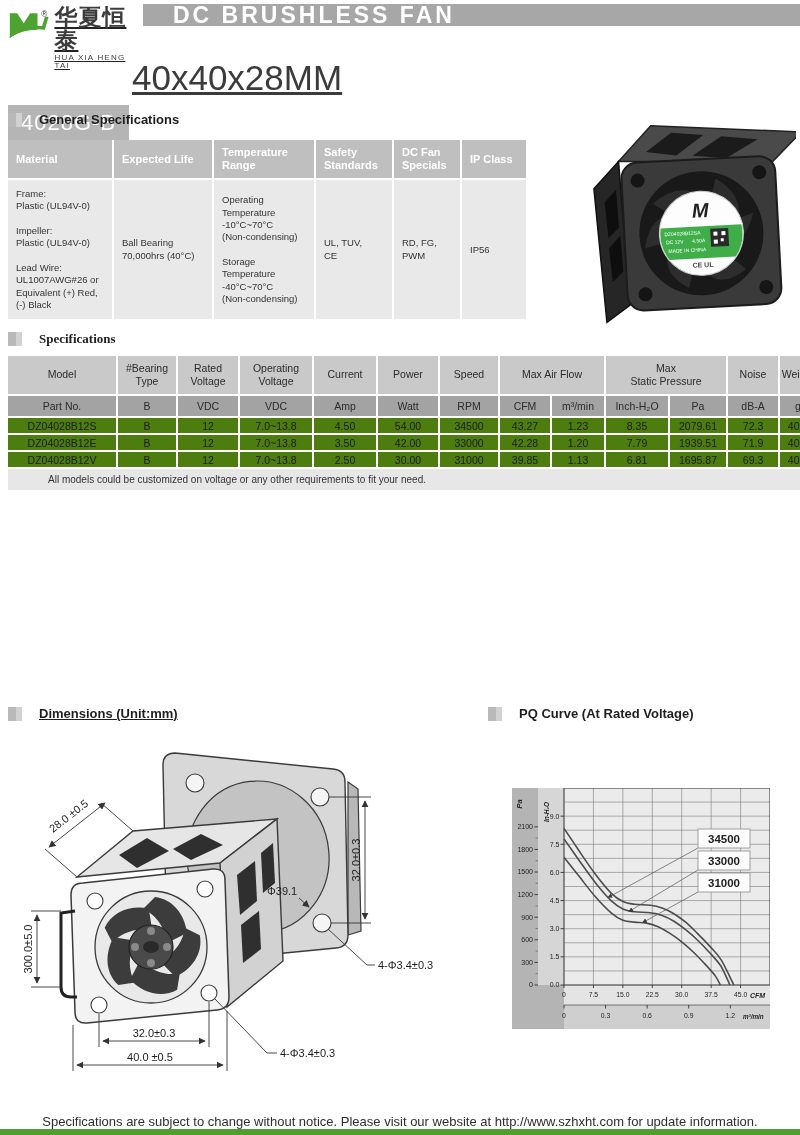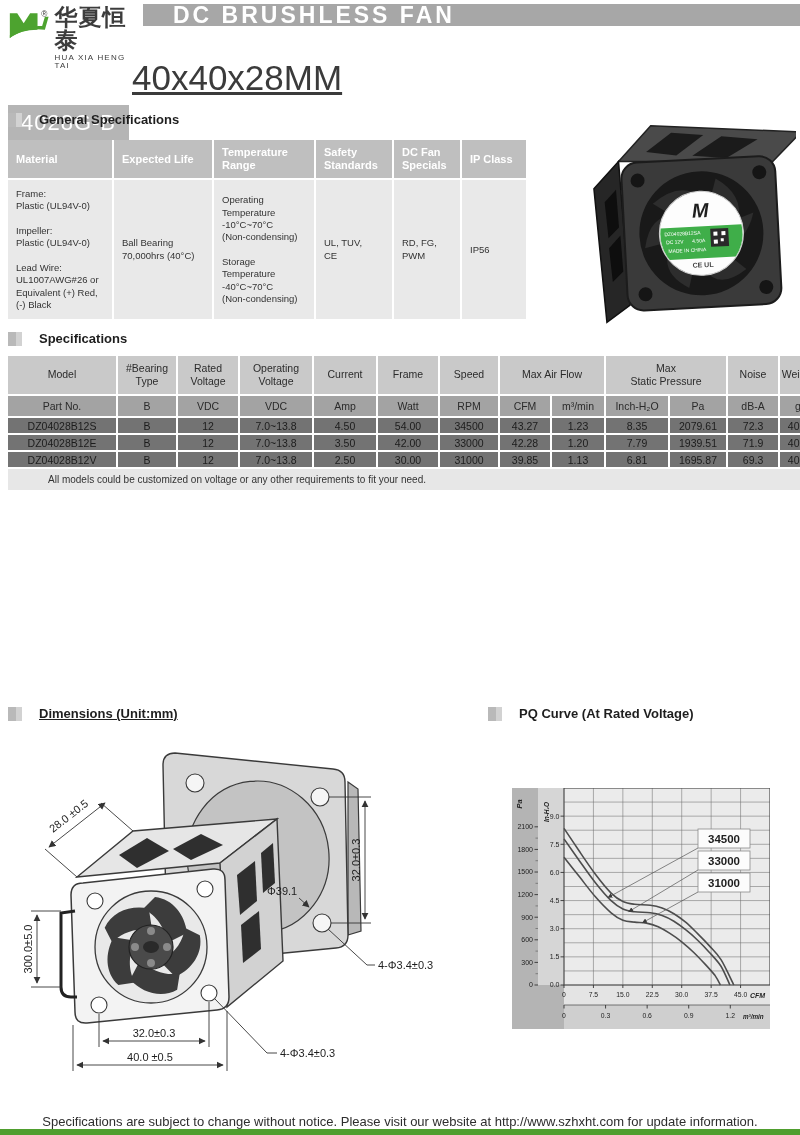--- a/index.html
+++ b/index.html
@@ -2,21 +2,21 @@
 <html><head>
 <meta charset="utf-8">
 <style>
   html,body{margin:0;padding:0;background:#fff;}
   .page{position:relative;width:800px;height:1135px;background:#fff;overflow:hidden;
         font-family:"Liberation Sans","DejaVu Sans",sans-serif;color:#222;}
   .abs{position:absolute;}
 
   
   .logo{left:8px;top:6px;width:135px;height:44px;display:flex;align-items:flex-start;}
-  .logo-text{margin-left:4px;line-height:1;}
+  .logo-text{margin-left:4px;line-height:1;text-decoration:underline;}
   .logo-cn{font-size:23px;font-weight:bold;color:#3c3c3c;letter-spacing:1px;}
   .logo-en{font-size:8px;color:#3c3c3c;letter-spacing:1.2px;margin-top:2px;}
   .banner{left:143px;top:4px;width:657px;height:22px;background:#a7a7a7;display:flex;align-items:center;}
   .banner span{color:#fff;font-size:23px;font-weight:bold;letter-spacing:3px;padding-left:30px;}
   .model-box{left:8px;top:57px;width:121px;height:35px;background:#b5b5b5;display:flex;align-items:center;justify-content:center;margin-top:48px;}
   .model-box span{color:#fff;font-size:22px;letter-spacing:1px;}
   .model-size{left:132px;top:58px;font-size:35px;color:#3b3b3b;text-decoration:underline;}
 
   
   .sec-title{display:flex;align-items:center;gap:17px;font-size:13px;font-weight:bold;color:#1e1e1e;}
@@ -26,21 +26,21 @@
   table{border-collapse:separate;border-spacing:2px 2px;}
   .gs-table{left:6px;top:138px;width:512px;table-layout:fixed;font-size:9.5px;}
   .gs-table th{background:#bfbfbf;color:#fff;font-size:11px;font-weight:bold;text-align:left;
                padding:4px 8px;height:30px;vertical-align:middle;line-height:1.15;}
   .gs-table td{background:#e9e9e9;color:#333;vertical-align:middle;padding:8px 8px;height:106px;line-height:1.3;}
   .ml{white-space:pre-line;}
 
   .spec-table{left:6px;top:354px;width:788px;table-layout:fixed;font-size:10.5px;text-align:center;}
   .spec-table .h1 td{background:#c9c9c9;color:#2b2b2b;height:36px;vertical-align:middle;line-height:1.25;}
   .spec-table .h2 td{background:#a3a3a3;color:#2b2b2b;height:18px;vertical-align:middle;}
-  .spec-table tbody td{background:#737373;color:#1c1c1c;height:13px;padding:1px 0;}
+  .spec-table tbody td{background:#4d7c0f;color:#1c1c1c;height:13px;padding:1px 0;}
   .spec-table .note td{background:#e7e7e7;color:#333;text-align:left;padding:4px 0 4px 40px;font-size:10px;height:13px;}
 
   
   .dim-title{left:8px;top:706px;text-decoration:underline;}
   .pq-title{left:488px;top:706px;}
 
   .footer-note{left:0;top:1114px;width:800px;text-align:center;font-size:13px;color:#2e2e2e;}
   .footer-bar{left:0;top:1129px;width:800px;height:6px;background:#4f9e2e;}
 
   svg text{font-family:"Liberation Sans","DejaVu Sans",sans-serif;}
@@ -165,21 +165,21 @@
       <text x="128" y="146" text-anchor="middle" font-size="5" fill="#fff">MADE IN CHINA</text>
       <rect x="152" y="124" width="18" height="18" fill="#2a2a2a"></rect>
       <rect x="155" y="127" width="4" height="4" fill="#fff"></rect>
         <rect x="163" y="127" width="4" height="4" fill="#fff"></rect>
       <rect x="155" y="135" width="4" height="4" fill="#fff"></rect>
         <rect x="162" y="134" width="3" height="3" fill="#fff"></rect>
       <text x="143" y="162" text-anchor="middle" font-size="7" font-weight="bold" fill="#444">CE  UL</text>
     </g>
   </svg>
 
-  <div class="abs sec-title" style="left:8px;top:331px;">
+  <div class="abs sec-title" style="left:8px;top:331px;font-family:Liberation Serif, serif;">
     <span class="bullet"></span>
     <span>Specifications</span>
   </div>
 
   <table class="abs spec-table">
     <colgroup>
       <col style="width:108px">
         <col style="width:58px">
         <col style="width:60px">
         <col style="width:72px">
@@ -196,21 +196,21 @@
     <thead>
       <tr class="h1">
         <td>Model</td>
         <td class="ml">#Bearing
 Type</td>
         <td class="ml">Rated
 Voltage</td>
         <td class="ml">Operating
 Voltage</td>
         <td>Current</td>
-        <td>Frame</td>
+        <td>Power</td>
         <td>Speed</td>
         <td colspan="2">Max  Air  Flow</td>
         <td colspan="2" class="ml">Max
 Static  Pressure</td>
         <td>Noise</td>
         <td>Weight</td>
       </tr>
       <tr class="h2">
           <td>Part No.</td>
           <td>B</td>

